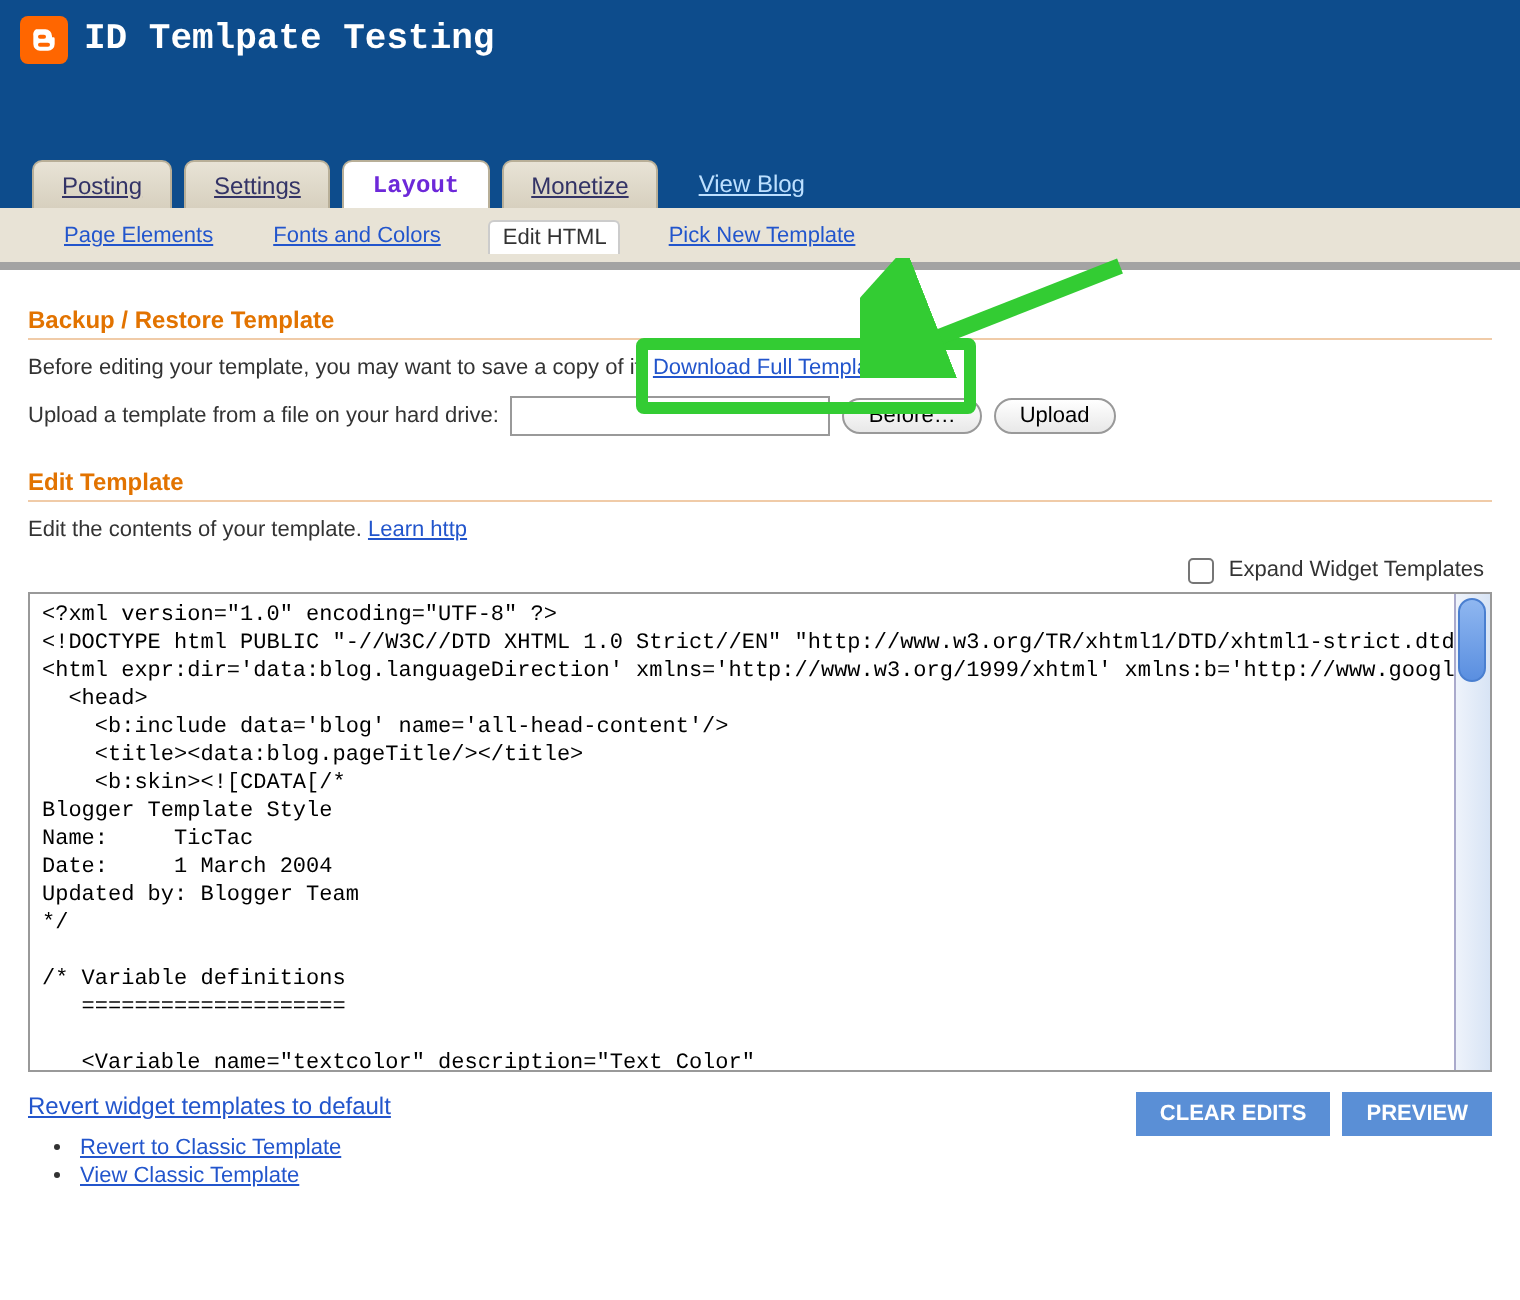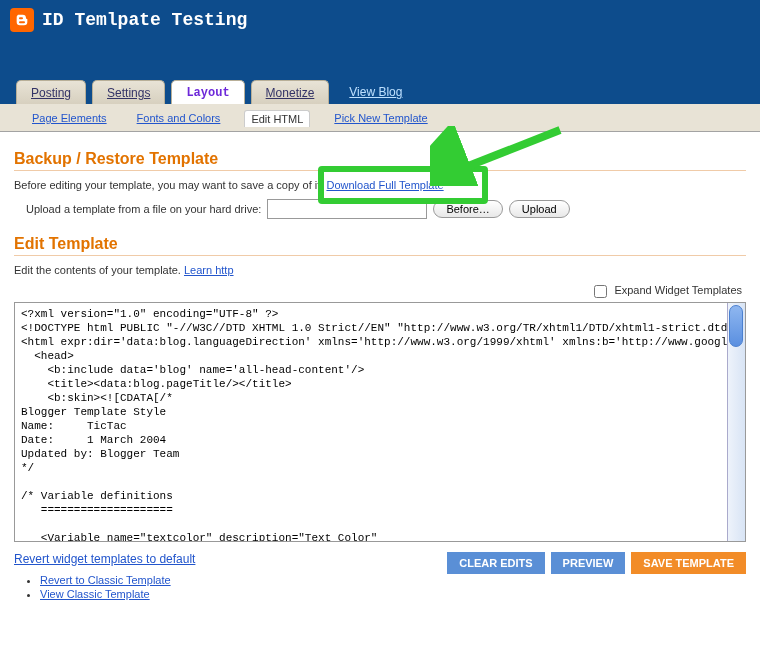--- a/index.html
+++ b/index.html
@@ -11,28 +11,28 @@
   .logo { width: 24px; height: 24px; background: #ff6600; border-radius: 4px; display: flex; align-items: center; justify-content: center; }
   .logo svg { width: 16px; height: 16px; fill: #fff; }
   .blog-title { color: #fff; font-size: 18px; font-weight: bold; }
 
   .main-tabs { display: flex; align-items: flex-end; gap: 6px; padding-left: 6px; margin-top: 40px; }
   .main-tab { background: linear-gradient(#e8e3d6,#d7d0bf); border: 1px solid #b8af98; border-bottom: none; border-radius: 5px 5px 0 0; padding: 5px 14px 4px; font-size: 12px; color: #336; cursor: pointer; text-decoration: underline; }
   .main-tab.active { background: #fff; color: #6d28d9; text-decoration: none; font-weight: bold; font-family: Liberation Mono, monospace; }
   .view-blog { margin-left: 14px; padding-bottom: 5px; }
   .view-blog a { color: #bde0ff; }
 
-  .sub-tabs { background: #e8e3d6; border-bottom: 1px solid #a3a3a3; padding: 6px 10px 4px 26px; display: flex; gap: 18px; }
+  .sub-tabs { background: #e8e3d6; border-bottom: 4px solid #a3a3a3; padding: 6px 10px 4px 26px; display: flex; gap: 18px; }
   .sub-tab { font-size: 11px; color: #2255cc; text-decoration: underline; cursor: pointer; padding: 2px 6px; }
   .sub-tab.active { background: #fff; color: #333; text-decoration: none; border: 1px solid #ccc; border-bottom: none; border-radius: 3px 3px 0 0; }
 
   .content { padding: 12px 14px; position: relative; }
-  h2.section { color: #e27300; font-size: 16px; font-weight: bold; margin: 6px 0 4px; border-bottom: 1px solid #f0cba8; padding-bottom: 2px; }
+  h2.section { color: #e27300; font-size: 12px; font-weight: bold; margin: 6px 0 4px; border-bottom: 1px solid #f0cba8; padding-bottom: 2px; }
   .desc { font-size: 11px; color: #333; margin: 8px 0; }
-  .upload-row { font-size: 11px; display: flex; align-items: center; gap: 6px; margin: 8px 12px 16px; }
+  .upload-row { font-size: 11px; display: flex; align-items: center; gap: 6px; margin: 8px 0 16px; }
   .file-input { width: 160px; height: 20px; border: 1px solid #999; background: #fff; }
   .mac-btn { font-size: 11px; padding: 2px 12px; border: 1px solid #999; border-radius: 10px; background: linear-gradient(#fff,#e8e8e8); cursor: pointer; }
 
   .expand-row { text-align: right; font-size: 11px; margin: 4px 4px 4px 0; }
   .expand-row input { vertical-align: middle; margin-right: 4px; }
 
   .code-box { position: relative; border: 1px solid #999; width: 100%; height: 240px; overflow: hidden; }
   .code-box textarea { width: calc(100% - 18px); height: 100%; border: none; font-family: Monaco, "Courier New", monospace; font-size: 11px; line-height: 14px; padding: 4px 6px; resize: none; white-space: pre; overflow: hidden; }
   .scrollbar { position: absolute; right: 0; top: 0; width: 18px; height: 100%; background: linear-gradient(90deg,#eef3fb,#d8e4f5); border-left: 1px solid #aac; }
   .scroll-thumb { position: absolute; right: 2px; top: 2px; width: 14px; height: 42px; background: linear-gradient(#8fb7f0,#5a8fe0); border-radius: 7px; border: 1px solid #4a7fd0; }
@@ -133,21 +133,20 @@
     <div>
       <a>Revert widget templates to default</a>
       <ul class="bottom-links">
         <li><a>Revert to Classic Template</a></li>
         <li><a>View Classic Template</a></li>
       </ul>
     </div>
     <div class="action-buttons">
       <button class="flat-btn btn-blue">CLEAR EDITS</button>
       <button class="flat-btn btn-blue">PREVIEW</button>
-      <button class="flat-btn btn-orange">SAVE TEMPLATE</button>
     </div>
   </div>
 
   <div class="highlight-box" style="left:318px; top:34px; width:170px; height:38px;"></div>
   <svg class="arrow-svg" style="left:430px; top:-6px; width:140px; height:60px;" viewBox="0 0 140 60">
     <defs>
         <marker id="ah" markerWidth="12" markerHeight="12" refX="3" refY="6" orient="auto">
           <path d="M0,0 L12,6 L0,12 z" fill="#33cc33"></path>
         </marker>
       </defs>

